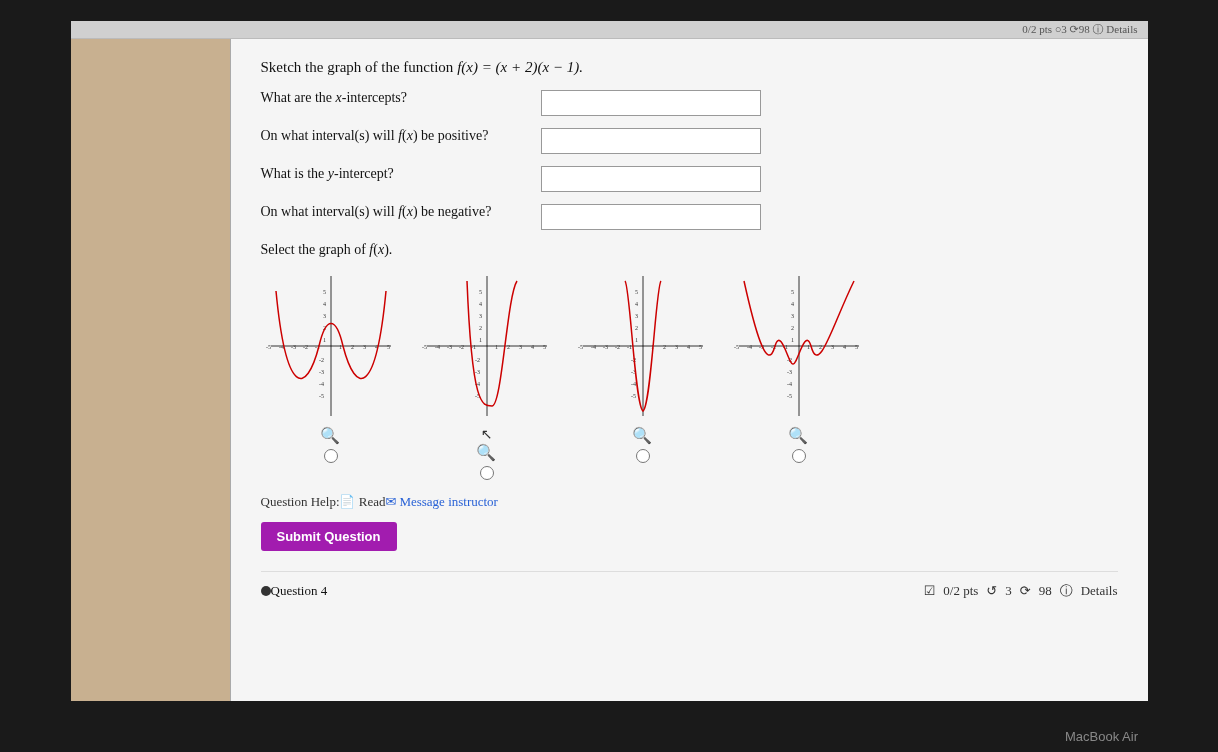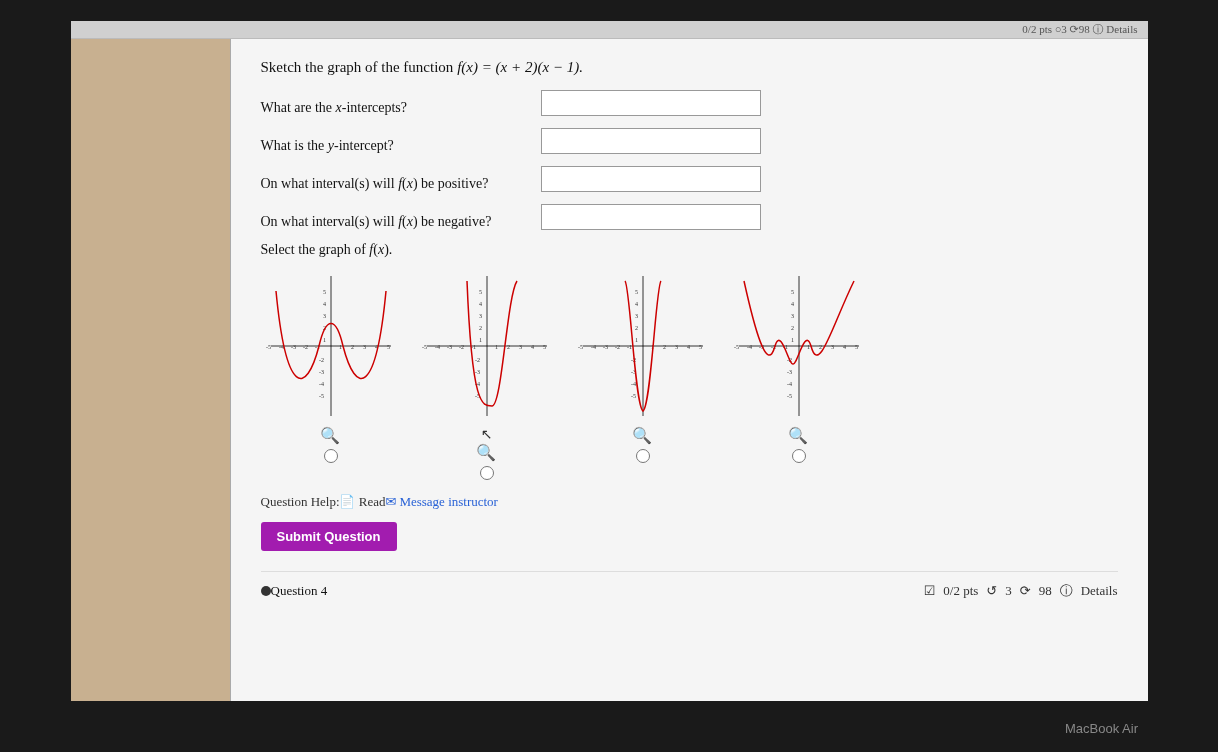--- a/index.html
+++ b/index.html
@@ -71,21 +71,21 @@
       margin-bottom: 14px;
       font-style: italic;
     }
 
     .problem-title span {
       font-style: normal;
     }
 
     .question-row {
       display: flex;
-      align-items: flex-end;
+      align-items: flex-start;
       margin-bottom: 12px;
       font-size: 14px;
     }
 
     .question-label {
       min-width: 280px;
       font-style: normal;
     }
 
     .question-label em {
@@ -210,21 +210,21 @@
     .q4-right {
       display: flex;
       align-items: center;
       gap: 8px;
       font-size: 13px;
       color: #333;
     }
 
     .macbook-label {
       position: absolute;
-      bottom: 16px;
+      bottom: 8px;
       right: 80px;
       font-size: 13px;
       color: #888;
       font-family: 'Helvetica Neue', Arial, sans-serif;
     }
 
     .top-right-info {
       font-size: 11px;
       color: #555;
     }
@@ -260,29 +260,29 @@
         <div class="question-row">
           <div class="question-label">
             What are the <em>x</em>-intercepts?
           </div>
           <input class="answer-input" type="text" placeholder="" style="">
         </div>
 
         
         <div class="question-row">
           <div class="question-label">
-            What is the <em>y</em>-intercept?
+            On what interval(s) will <em>f</em>(<em>x</em>) be positive?
           </div>
           <input class="answer-input" type="text" placeholder="" style="">
         </div>
 
         
         <div class="question-row">
           <div class="question-label">
-            On what interval(s) will <em>f</em>(<em>x</em>) be positive?
+            What is the <em>y</em>-intercept?
           </div>
           <input class="answer-input" type="text" placeholder="" style="">
         </div>
 
         
         <div class="question-row">
           <div class="question-label">
             On what interval(s) will <em>f</em>(<em>x</em>) be negative?
           </div>
           <input class="answer-input" type="text" placeholder="" style="">

